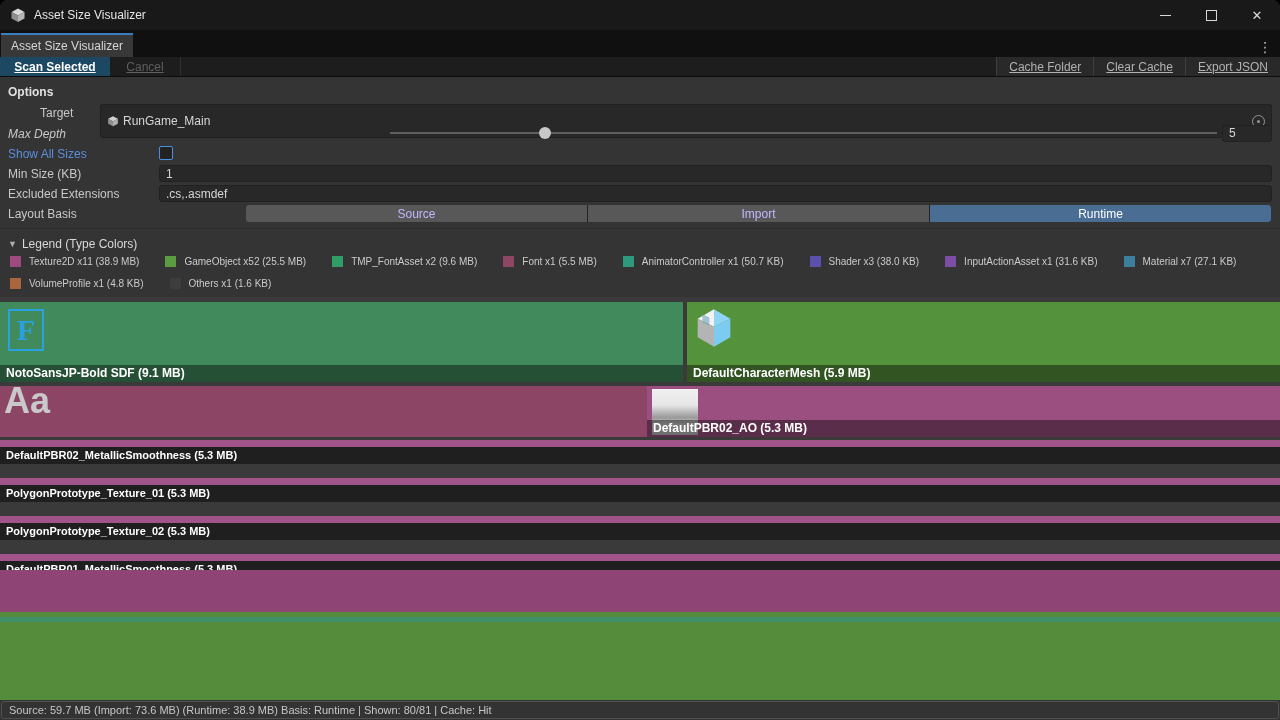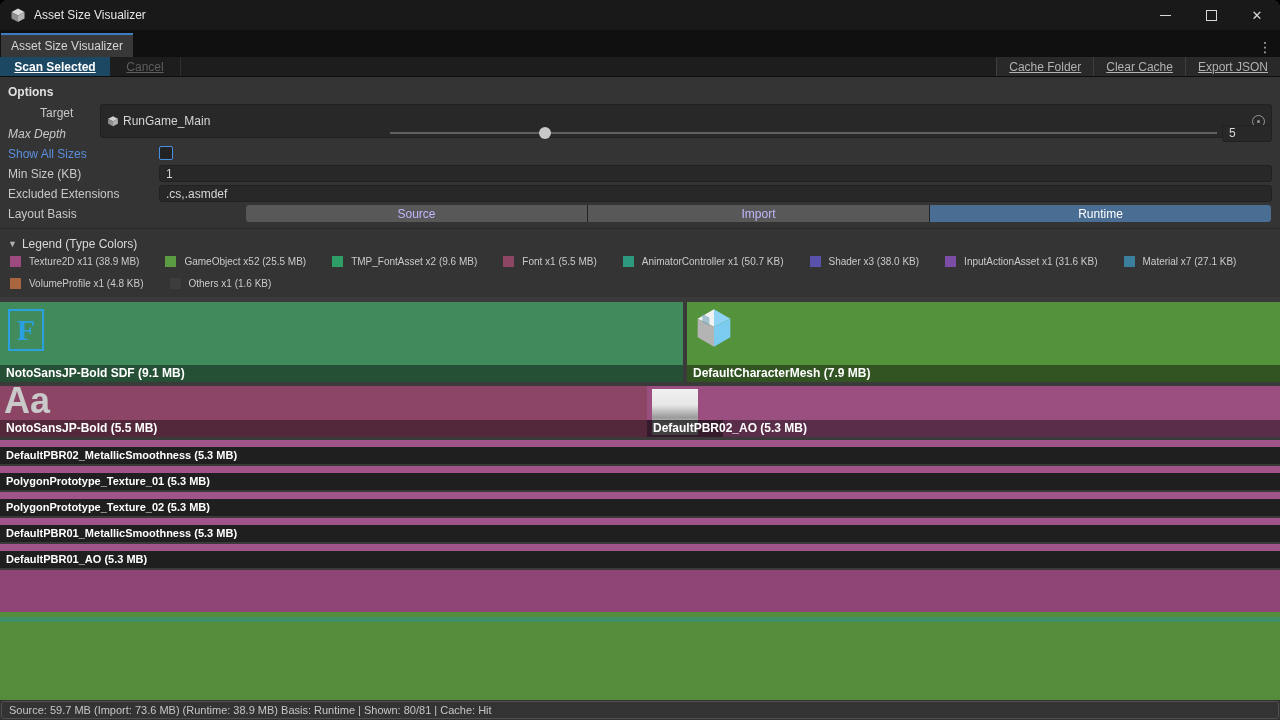--- a/index.html
+++ b/index.html
@@ -84,21 +84,21 @@
   .f-icon{position:absolute;left:8px;top:7px;width:36px;height:42px;border:2px solid #2aa0e0;
     display:flex;align-items:center;justify-content:center;box-sizing:border-box;}
   .f-icon span{font-family:"Liberation Serif",serif;font-size:30px;font-weight:bold;color:#2aa0e0;
     line-height:1;}
   .cube-icon{position:absolute;left:8px;top:5px;}
   .aa-icon{position:absolute;left:4px;top:-4px;font-size:36px;font-weight:bold;color:#c9c9c9;z-index:3;
     line-height:1.05;}
   .thumb{position:absolute;left:5px;top:3px;width:46px;height:46px;z-index:1;
     background:linear-gradient(180deg,#f0f0f0 0%,#e6e6e6 35%,#9a9a9a 62%,#d0d0d0 80%,#b8b8b8 100%);}
   .tex-rows{position:absolute;left:0;top:143px;width:1280px;}
-  .tex-row{height:24px;margin-bottom:2px;position:relative;}
+  .tex-row{height:24px;margin-bottom:14px;position:relative;}
   .tex-row .body{position:absolute;left:0;right:0;top:0;height:7px;}
   .tex-row .band{position:absolute;left:0;right:0;bottom:0;height:17px;background:rgba(0,0,0,0.45);
     color:#fff;font-size:11px;font-weight:bold;line-height:17px;padding-left:6px;box-sizing:border-box;}
   .block-unlabeled{position:absolute;left:0;top:273px;width:1280px;height:42px;}
   .block-green{position:absolute;left:0;top:315px;width:1280px;height:88px;}
   .teal-stripe{position:absolute;left:0;top:5px;width:1280px;height:5px;}
 
   
   .statusbar{position:absolute;top:700px;left:0;right:0;height:20px;background:#333;}
   .status-frame{position:absolute;inset:1px;border:1px solid #4f4f4f;border-radius:3px;
@@ -251,26 +251,25 @@
     <div class="cell cell-a2" style="background-color: rgb(85, 146, 60);">
       <div class="cube-icon">
         <svg width="38" height="42" viewBox="0 0 32 36">
           <polygon points="16,2 16,17 2,10" fill="#f2f2f2"></polygon>
           <polygon points="16,2 30,10 16,17" fill="#8fd4f4"></polygon>
           <polygon points="2,10 16,17 16,34 2,26" fill="#b4b4b4"></polygon>
           <polygon points="30,10 16,17 16,34 30,26" fill="#7cccf2"></polygon>
           <polygon points="6,6 12,9 12,16 6,13" fill="#6fa0b8" opacity="0.6"></polygon>
         </svg>
       </div>
-      <div class="cell-band">DefaultCharacterMesh (7.9 MB)</div>
+      <div class="cell-band">DefaultCharacterMesh (5.9 MB)</div>
     </div>
 
     <div class="cell cell-b1" style="background-color: rgb(141, 69, 101);">
       <div class="aa-icon">Aa</div>
-      <div class="cell-band">NotoSansJP-Bold (5.5 MB)</div>
     </div>
 
     <div class="cell cell-b2" style="background-color: rgb(155, 79, 128);">
       <div class="thumb"></div>
       <div class="cell-band">DefaultPBR02_AO (5.3 MB)</div>
     </div>
 
     <div class="tex-rows">
       <div class="tex-row">
         <div class="body" style="background-color: rgb(160, 84, 138);"></div>

